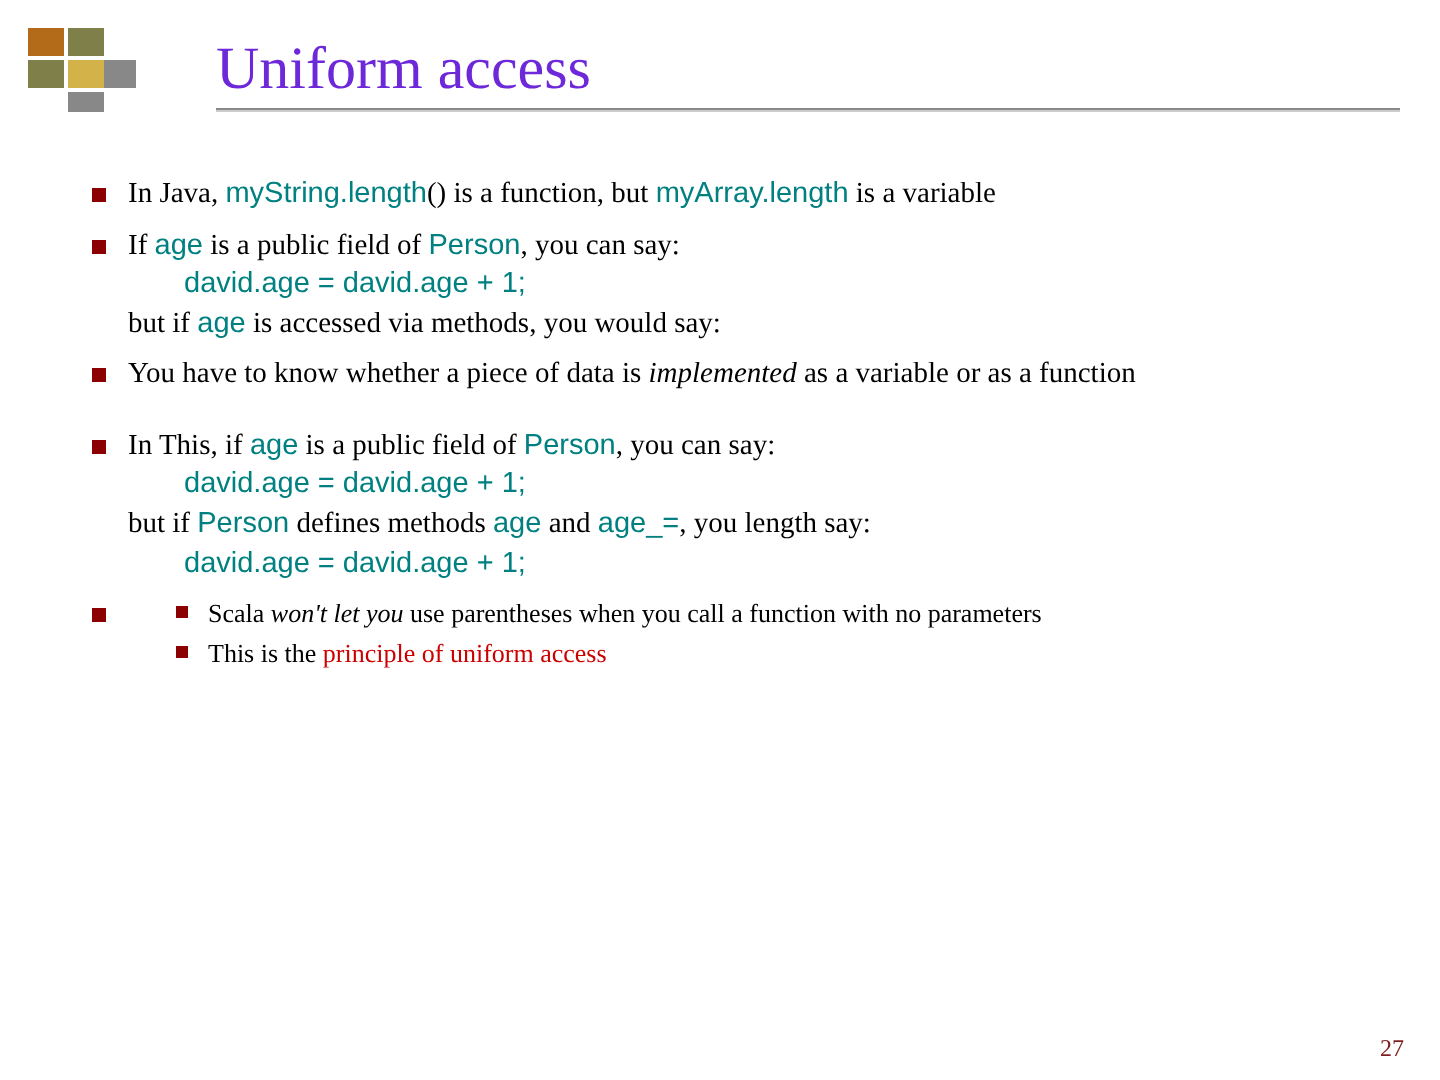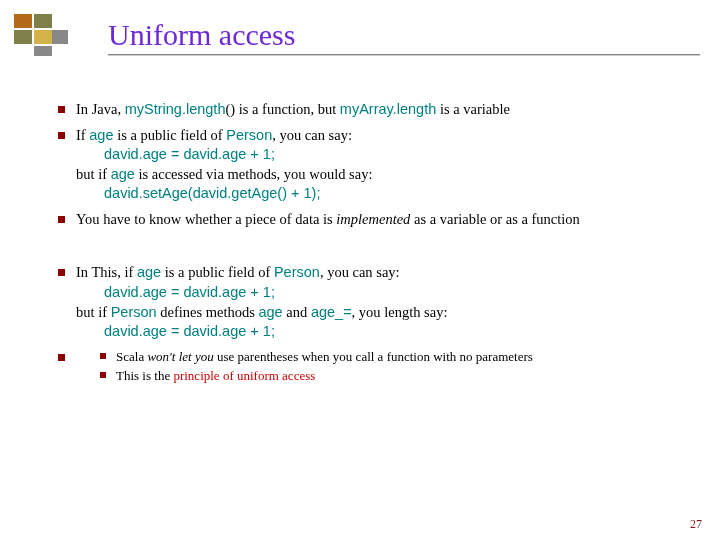--- a/index.html
+++ b/index.html
@@ -44,21 +44,21 @@
   .content {
     position: absolute;
     top: 88px;
     left: 40px;
     right: 30px;
     font-size: 14.5px;
     line-height: 1.35;
     color: #000;
   }
   ul.b1 {
-    margin: 12px;
+    margin: 0;
     padding: 0 0 0 24px;
     list-style: none;
   }
   ul.b1 > li {
     position: relative;
     margin-bottom: 6px;
   }
   ul.b1 > li::before {
     content: "";
     position: absolute;
@@ -125,21 +125,20 @@
 
 <div class="content">
   <ul class="b1">
     <li>
       <span>In Java, </span><span class="code-teal">myString.length</span><span>() is a function, but </span><span class="code-teal">myArray.length</span><span> is a variable</span>
     </li>
     <li>
       <span>If </span><span class="code-teal">age</span><span> is a public field of </span><span class="code-teal">Person</span><span>, you can say:</span>
       <span class="indent code-teal">david.age = david.age + 1;</span>
       <span>but if </span><span class="code-teal">age</span><span> is accessed via methods, you would say:</span>
-      <span class="indent code-teal">david.setAge(david.getAge() + 1);</span>
     </li>
     <li>
       <span>You have to know whether a piece of data is </span><span class="it">implemented</span><span> as a variable or as a function</span>
     </li>
   </ul>
   <div class="spacer"></div>
   <ul class="b1">
     <li>
       <span>In This, if </span><span class="code-teal">age</span><span> is a public field of </span><span class="code-teal">Person</span><span>, you can say:</span>
       <span class="indent code-teal">david.age = david.age + 1;</span>

